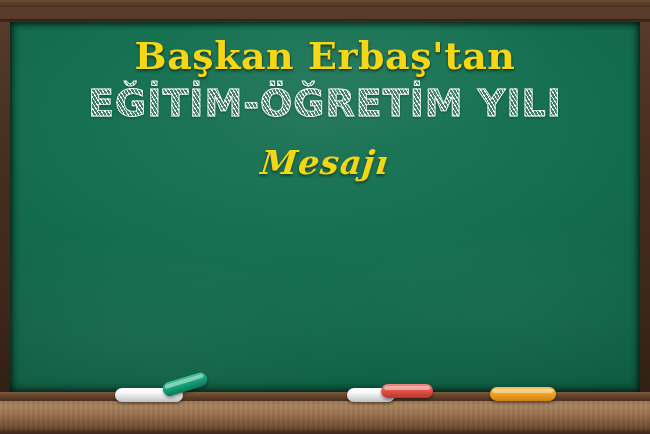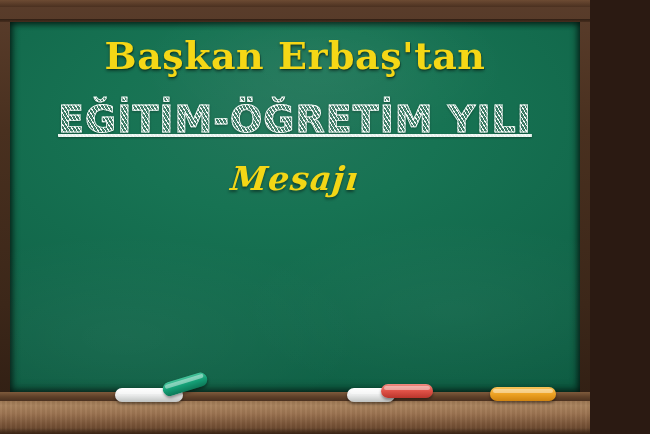--- a/index.html
+++ b/index.html
@@ -6,21 +6,21 @@
 
   html, body {
     width:650px; height:434px;
     overflow:hidden;
     background:#2b1a12;
     font-family:"Liberation Serif", serif;
   }
 
   #poster {
     position:relative;
-    width:590px; height:434px;
+    width:650px; height:434px;
     overflow:hidden;
   }
 
   
   .frame {
     position:absolute; inset:0;
     background:
       linear-gradient(180deg,#5a3d2b 0%, #49301f 30%, #3c2719 70%, #2e1d12 100%);
   }
   .frame-top-hl {
@@ -98,22 +98,21 @@
     filter:drop-shadow(0 1px 1px rgba(0,0,0,.35));
   }
   .line-year {
     font-size:41px;
     letter-spacing:2px;
     margin-top:10px;
   }
   .line-school {
     font-size:38px;
     letter-spacing:1px;
-    margin-top:21px;
-    text-decoration:underline;
+    margin-top:5px;
   }
 
   .line-script {
     font-family:"DejaVu Serif", serif;
     font-style:italic;
     font-weight:700;
     font-size:33px;
     color:#F3D616;
     letter-spacing:1px;
     margin-top:18px;

